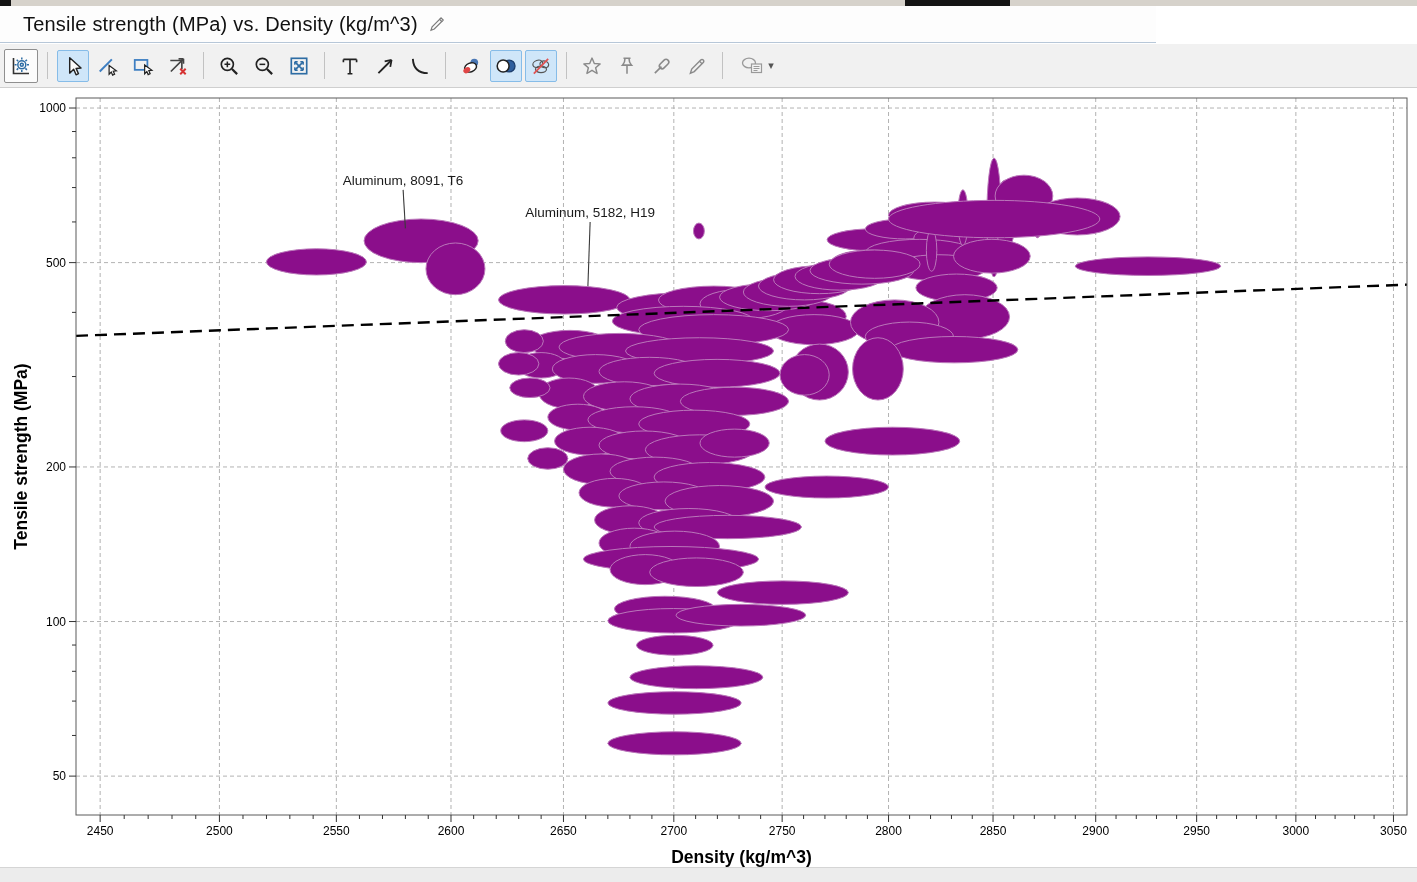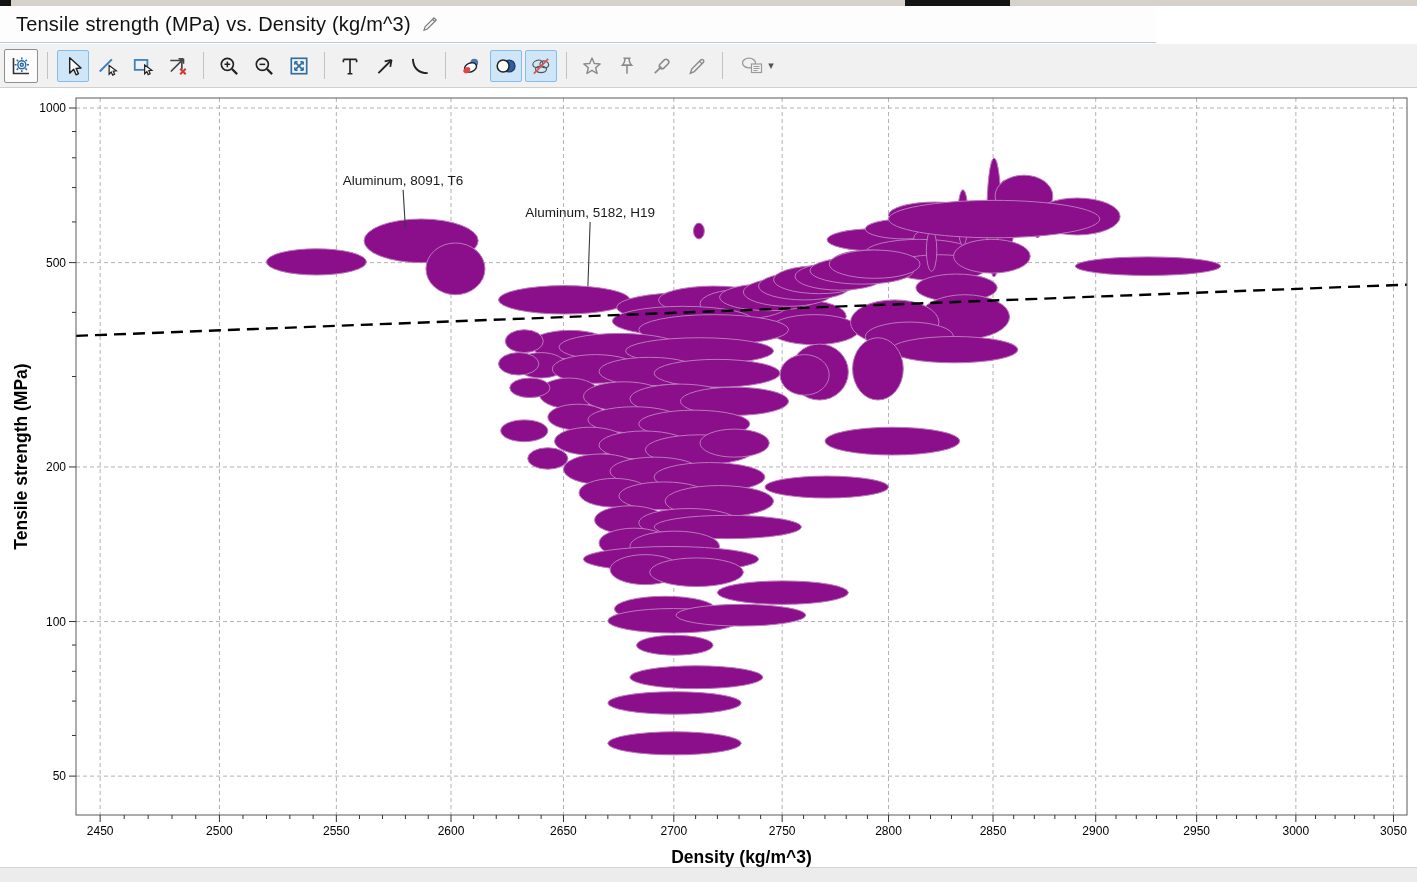--- a/index.html
+++ b/index.html
@@ -2,21 +2,21 @@
 <html><head>
 <meta charset="utf-8">
 <style>
   html,body{margin:0;padding:0;}
   body{width:1417px;height:882px;position:relative;overflow:hidden;background:#fff;
        font-family:"Liberation Sans",sans-serif;-webkit-font-smoothing:antialiased;}
   .topstrip{position:absolute;top:0;left:0;width:1417px;height:6px;background:#d6d2cb;}
   .topstrip .seg-a{position:absolute;left:0;top:0;width:11px;height:6px;background:#141414;}
   .topstrip .seg-b{position:absolute;left:905px;top:0;width:105px;height:6px;background:#141414;}
   .titlebar{position:absolute;top:6px;left:0;width:1156px;height:37px;background:#fdfdfd;
-            border-bottom:1px solid #b7c7d8;display:flex;align-items:center;padding-left:16px;box-sizing:border-box;}
+            border-bottom:1px solid #b7c7d8;display:flex;align-items:center;padding-left:23px;box-sizing:border-box;}
   .titlebar .title{font-size:20px;color:#111;letter-spacing:0.2px;}
   .titlebar .editicon{margin-left:10px;display:flex;align-items:center;}
   .toolbar{position:absolute;top:44px;left:0;width:1417px;height:44px;background:#f1f1f1;
            border-bottom:1px solid #cfcfcf;display:flex;align-items:center;padding:0 4px;box-sizing:border-box;gap:3px;}
   .tbtn{width:30px;height:30px;display:flex;align-items:center;justify-content:center;
         border:1px solid transparent;border-radius:2px;flex:0 0 auto;}
   .tbtn.sel{background:#cfe6f9;border-color:#86bce8;}
   .tbtn.boxed{border-color:#8f8f8f;background:#fcfcfc;width:32px;height:32px;}
   .tbtn.wide{width:48px;}
   .tbtn .caret{font-size:11px;color:#555;margin-left:2px;}

